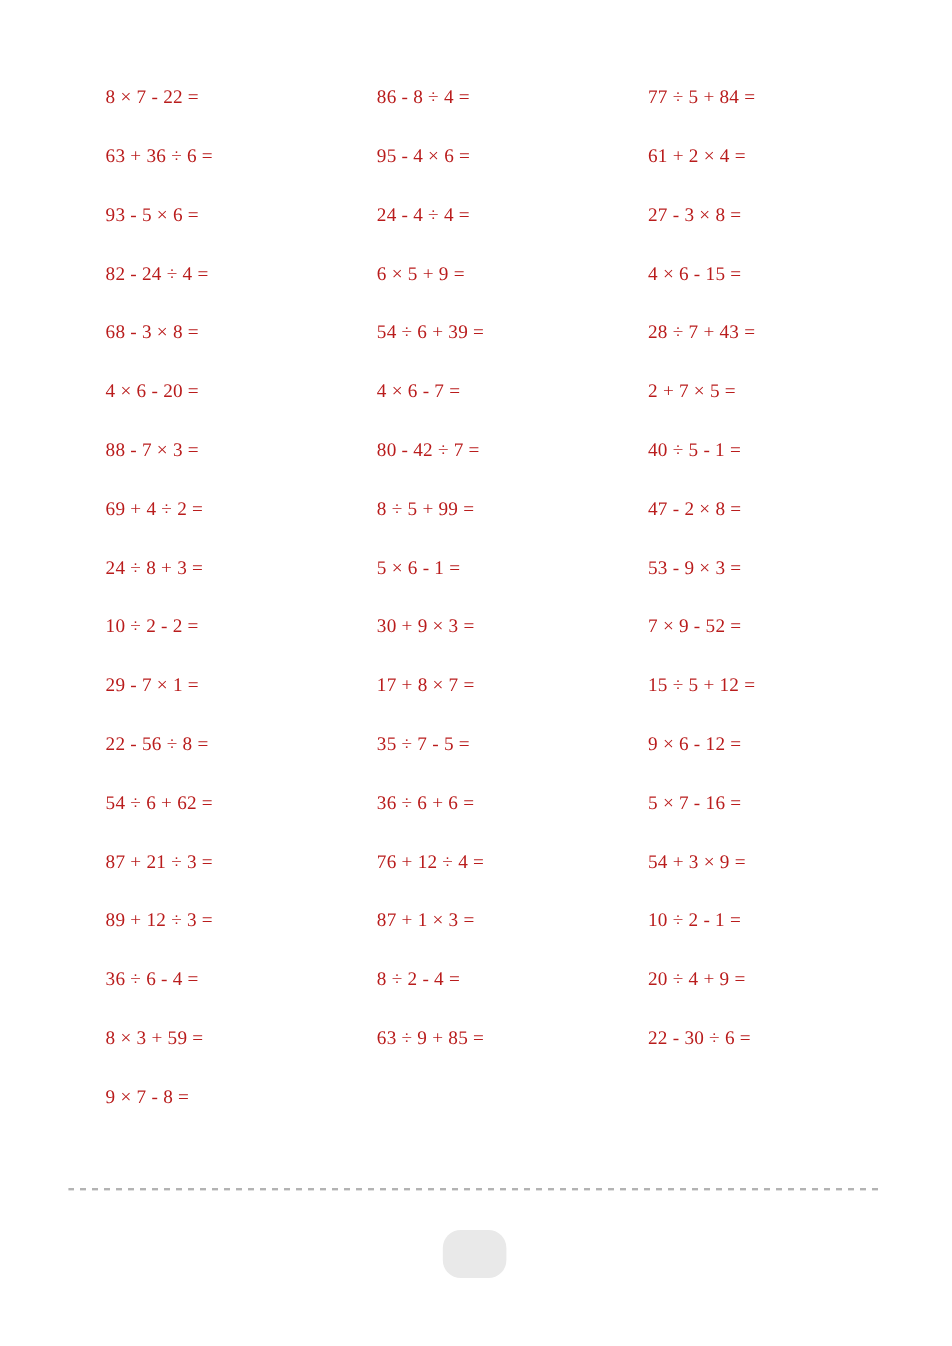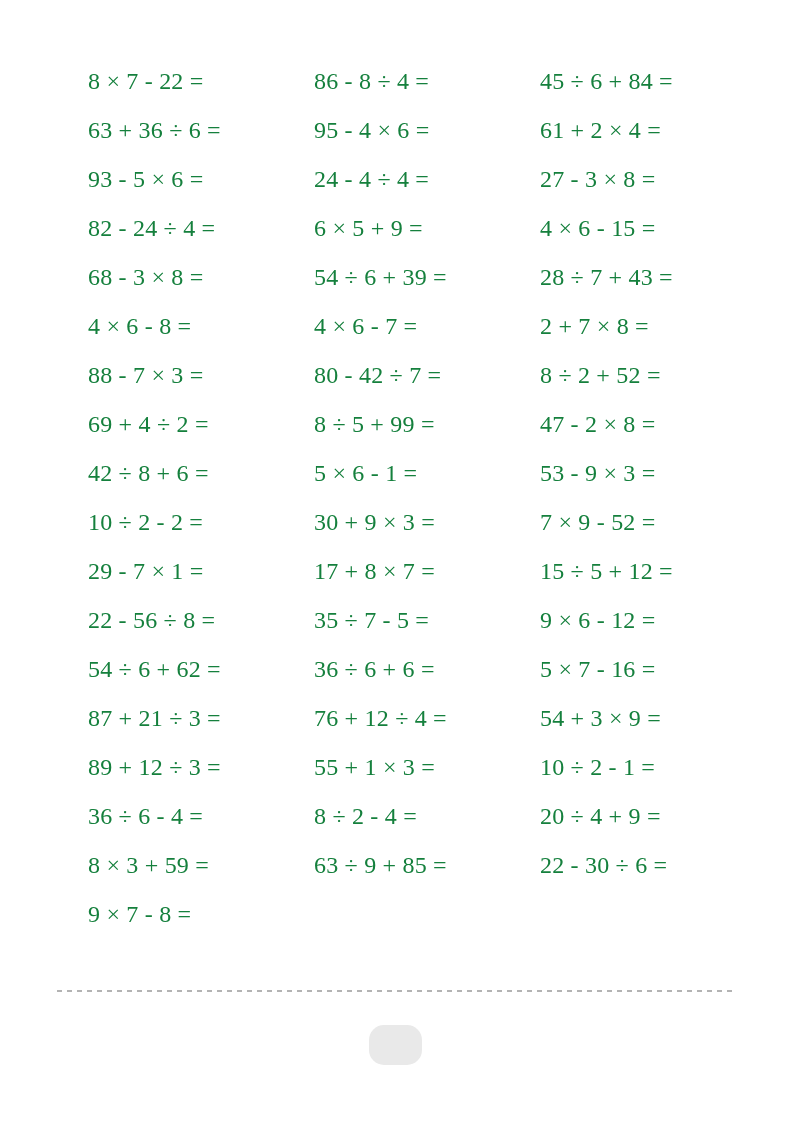--- a/index.html
+++ b/index.html
@@ -22,22 +22,22 @@
     position: absolute;
     left: 88px;
     top: 57px;
     display: grid;
     grid-template-columns: 226px 226px 226px;
     grid-auto-rows: 49px;
   }
   .cell {
     display: flex;
     align-items: center;
-    font-size: 24px;
-    color: #15803d;
+    font-size: 16px;
+    color: #b91c1c;
     white-space: pre;
     letter-spacing: 0.2px;
   }
   .divider {
     position: absolute;
     left: 57px;
     top: 990px;
     width: 679px;
     height: 2px;
     background: repeating-linear-gradient(90deg, #b3b3b3 0 5px, transparent 5px 10px);
@@ -53,62 +53,62 @@
   }
 </style>
 </head>
 <body>
 
 <div class="page">
 
   <div class="grid">
     <div class="cell">8 × 7 - 22 =</div>
     <div class="cell">86 - 8 ÷ 4 =</div>
-    <div class="cell">45 ÷ 6 + 84 =</div>
+    <div class="cell">77 ÷ 5 + 84 =</div>
     <div class="cell">63 + 36 ÷ 6 =</div>
     <div class="cell">95 - 4 × 6 =</div>
     <div class="cell">61 + 2 × 4 =</div>
     <div class="cell">93 - 5 × 6 =</div>
     <div class="cell">24 - 4 ÷ 4 =</div>
     <div class="cell">27 - 3 × 8 =</div>
     <div class="cell">82 - 24 ÷ 4 =</div>
     <div class="cell">6 × 5 + 9 =</div>
     <div class="cell">4 × 6 - 15 =</div>
     <div class="cell">68 - 3 × 8 =</div>
     <div class="cell">54 ÷ 6 + 39 =</div>
     <div class="cell">28 ÷ 7 + 43 =</div>
-    <div class="cell">4 × 6 - 8 =</div>
+    <div class="cell">4 × 6 - 20 =</div>
     <div class="cell">4 × 6 - 7 =</div>
-    <div class="cell">2 + 7 × 8 =</div>
+    <div class="cell">2 + 7 × 5 =</div>
     <div class="cell">88 - 7 × 3 =</div>
     <div class="cell">80 - 42 ÷ 7 =</div>
-    <div class="cell">8 ÷ 2 + 52 =</div>
+    <div class="cell">40 ÷ 5 - 1 =</div>
     <div class="cell">69 + 4 ÷ 2 =</div>
     <div class="cell">8 ÷ 5 + 99 =</div>
     <div class="cell">47 - 2 × 8 =</div>
-    <div class="cell">42 ÷ 8 + 6 =</div>
+    <div class="cell">24 ÷ 8 + 3 =</div>
     <div class="cell">5 × 6 - 1 =</div>
     <div class="cell">53 - 9 × 3 =</div>
     <div class="cell">10 ÷ 2 - 2 =</div>
     <div class="cell">30 + 9 × 3 =</div>
     <div class="cell">7 × 9 - 52 =</div>
     <div class="cell">29 - 7 × 1 =</div>
     <div class="cell">17 + 8 × 7 =</div>
     <div class="cell">15 ÷ 5 + 12 =</div>
     <div class="cell">22 - 56 ÷ 8 =</div>
     <div class="cell">35 ÷ 7 - 5 =</div>
     <div class="cell">9 × 6 - 12 =</div>
     <div class="cell">54 ÷ 6 + 62 =</div>
     <div class="cell">36 ÷ 6 + 6 =</div>
     <div class="cell">5 × 7 - 16 =</div>
     <div class="cell">87 + 21 ÷ 3 =</div>
     <div class="cell">76 + 12 ÷ 4 =</div>
     <div class="cell">54 + 3 × 9 =</div>
     <div class="cell">89 + 12 ÷ 3 =</div>
-    <div class="cell">55 + 1 × 3 =</div>
+    <div class="cell">87 + 1 × 3 =</div>
     <div class="cell">10 ÷ 2 - 1 =</div>
     <div class="cell">36 ÷ 6 - 4 =</div>
     <div class="cell">8 ÷ 2 - 4 =</div>
     <div class="cell">20 ÷ 4 + 9 =</div>
     <div class="cell">8 × 3 + 59 =</div>
     <div class="cell">63 ÷ 9 + 85 =</div>
     <div class="cell">22 - 30 ÷ 6 =</div>
     <div class="cell">9 × 7 - 8 =</div>
   </div>
 

